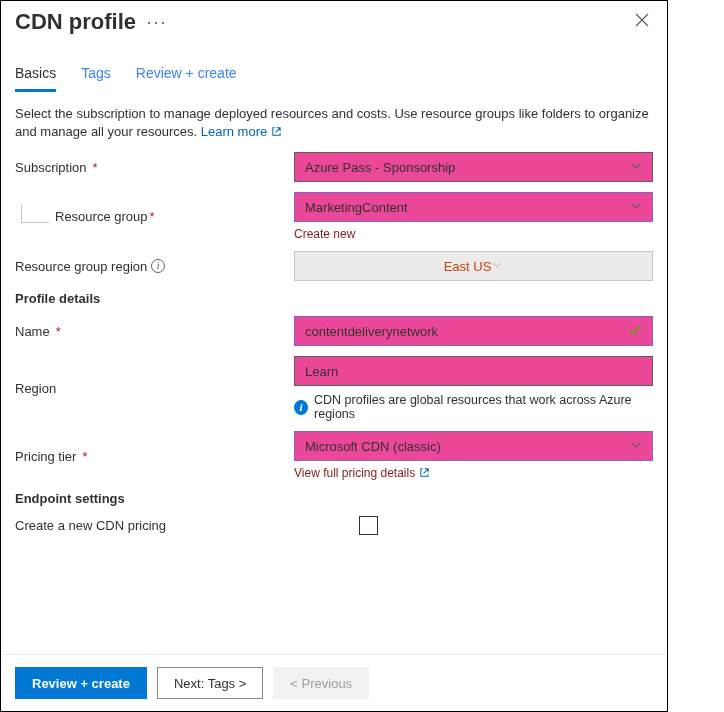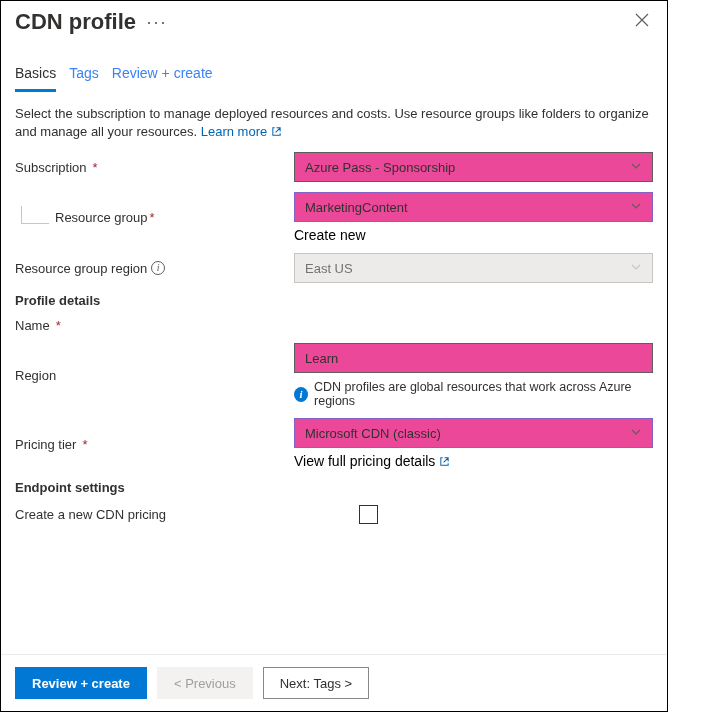--- a/index.html
+++ b/index.html
@@ -42,21 +42,21 @@
     cursor: default;
   }
   .close-x {
     font-size: 16px;
     color: #605e5c;
     cursor: pointer;
     padding: 4px;
   }
   .tabs {
     display: flex;
-    gap: 13px;
+    gap: 25px;
     padding: 30px 14px 0 14px;
     border-bottom: 1px solid transparent;
   }
   .tab {
     padding-bottom: 8px;
     font-size: 14px;
     color: #3b82f6;
     cursor: pointer;
   }
   .tab.active {
@@ -112,28 +112,28 @@
     height: 30px;
     border: 1px solid #605e5c;
     background: #ec4899;
     padding: 0 10px;
     display: flex;
     align-items: center;
     justify-content: space-between;
     font-size: 13px;
   }
   .dropdown.highlight, .textfield.highlight { border-color: #8661c5; }
-  .dropdown.disabled { background: #edebe9; color: #737373; border-color: #c8c6c4; }
+  .dropdown.disabled { background: #edebe9; color: #c2410c; border-color: #c8c6c4; justify-content: center; }
   .chevron {
     color: #605e5c;
   }
   .dropdown.disabled .chevron { color: #c8c6c4; }
   .sublink {
-    color: #000000;
-    font-size: 14px;
+    color: #7f1d1d;
+    font-size: 12px;
     cursor: pointer;
     margin-top: 2px;
   }
   .indent-line {
     width: 28px;
     height: 18px;
     border-left: 1px solid #c8c6c4;
     border-bottom: 1px solid #c8c6c4;
     margin-left: 6px;
     margin-right: 6px;
@@ -304,20 +304,28 @@
       </div>
     </div>
 
     <div class="section-title">Profile details</div>
 
     <div class="row">
       <div class="label-col">
         <span>Name</span>
           <span class="req">*</span>
       </div>
+      <div class="field-col">
+        <div class="textfield highlight">
+          <span>contentdeliverynetwork</span>
+          <span class="check-icon"><svg width="14" height="14" viewBox="0 0 14 14">
+                <path d="M2 7l3.2 3.5L12 3" stroke="#57a300" stroke-width="1.6" fill="none"></path>
+              </svg></span>
+        </div>
+      </div>
     </div>
 
     <div class="row">
       <div class="label-col">
         <span>Region</span>
       </div>
       <div class="field-col">
         <div class="textfield">
           <span>Learn</span>
         </div>
@@ -359,17 +367,17 @@
       </div>
       <div class="field-col" style="flex:0">
         <span class="checkbox"></span>
       </div>
     </div>
 
   </div>
 
   <div class="footer">
     <div class="btn primary">Review + create</div>
+    <div class="btn">Next: Tags &gt;</div>
     <div class="btn disabled">&lt; Previous</div>
-    <div class="btn">Next: Tags &gt;</div>
   </div>
 
 </div>
 
 </body></html>

